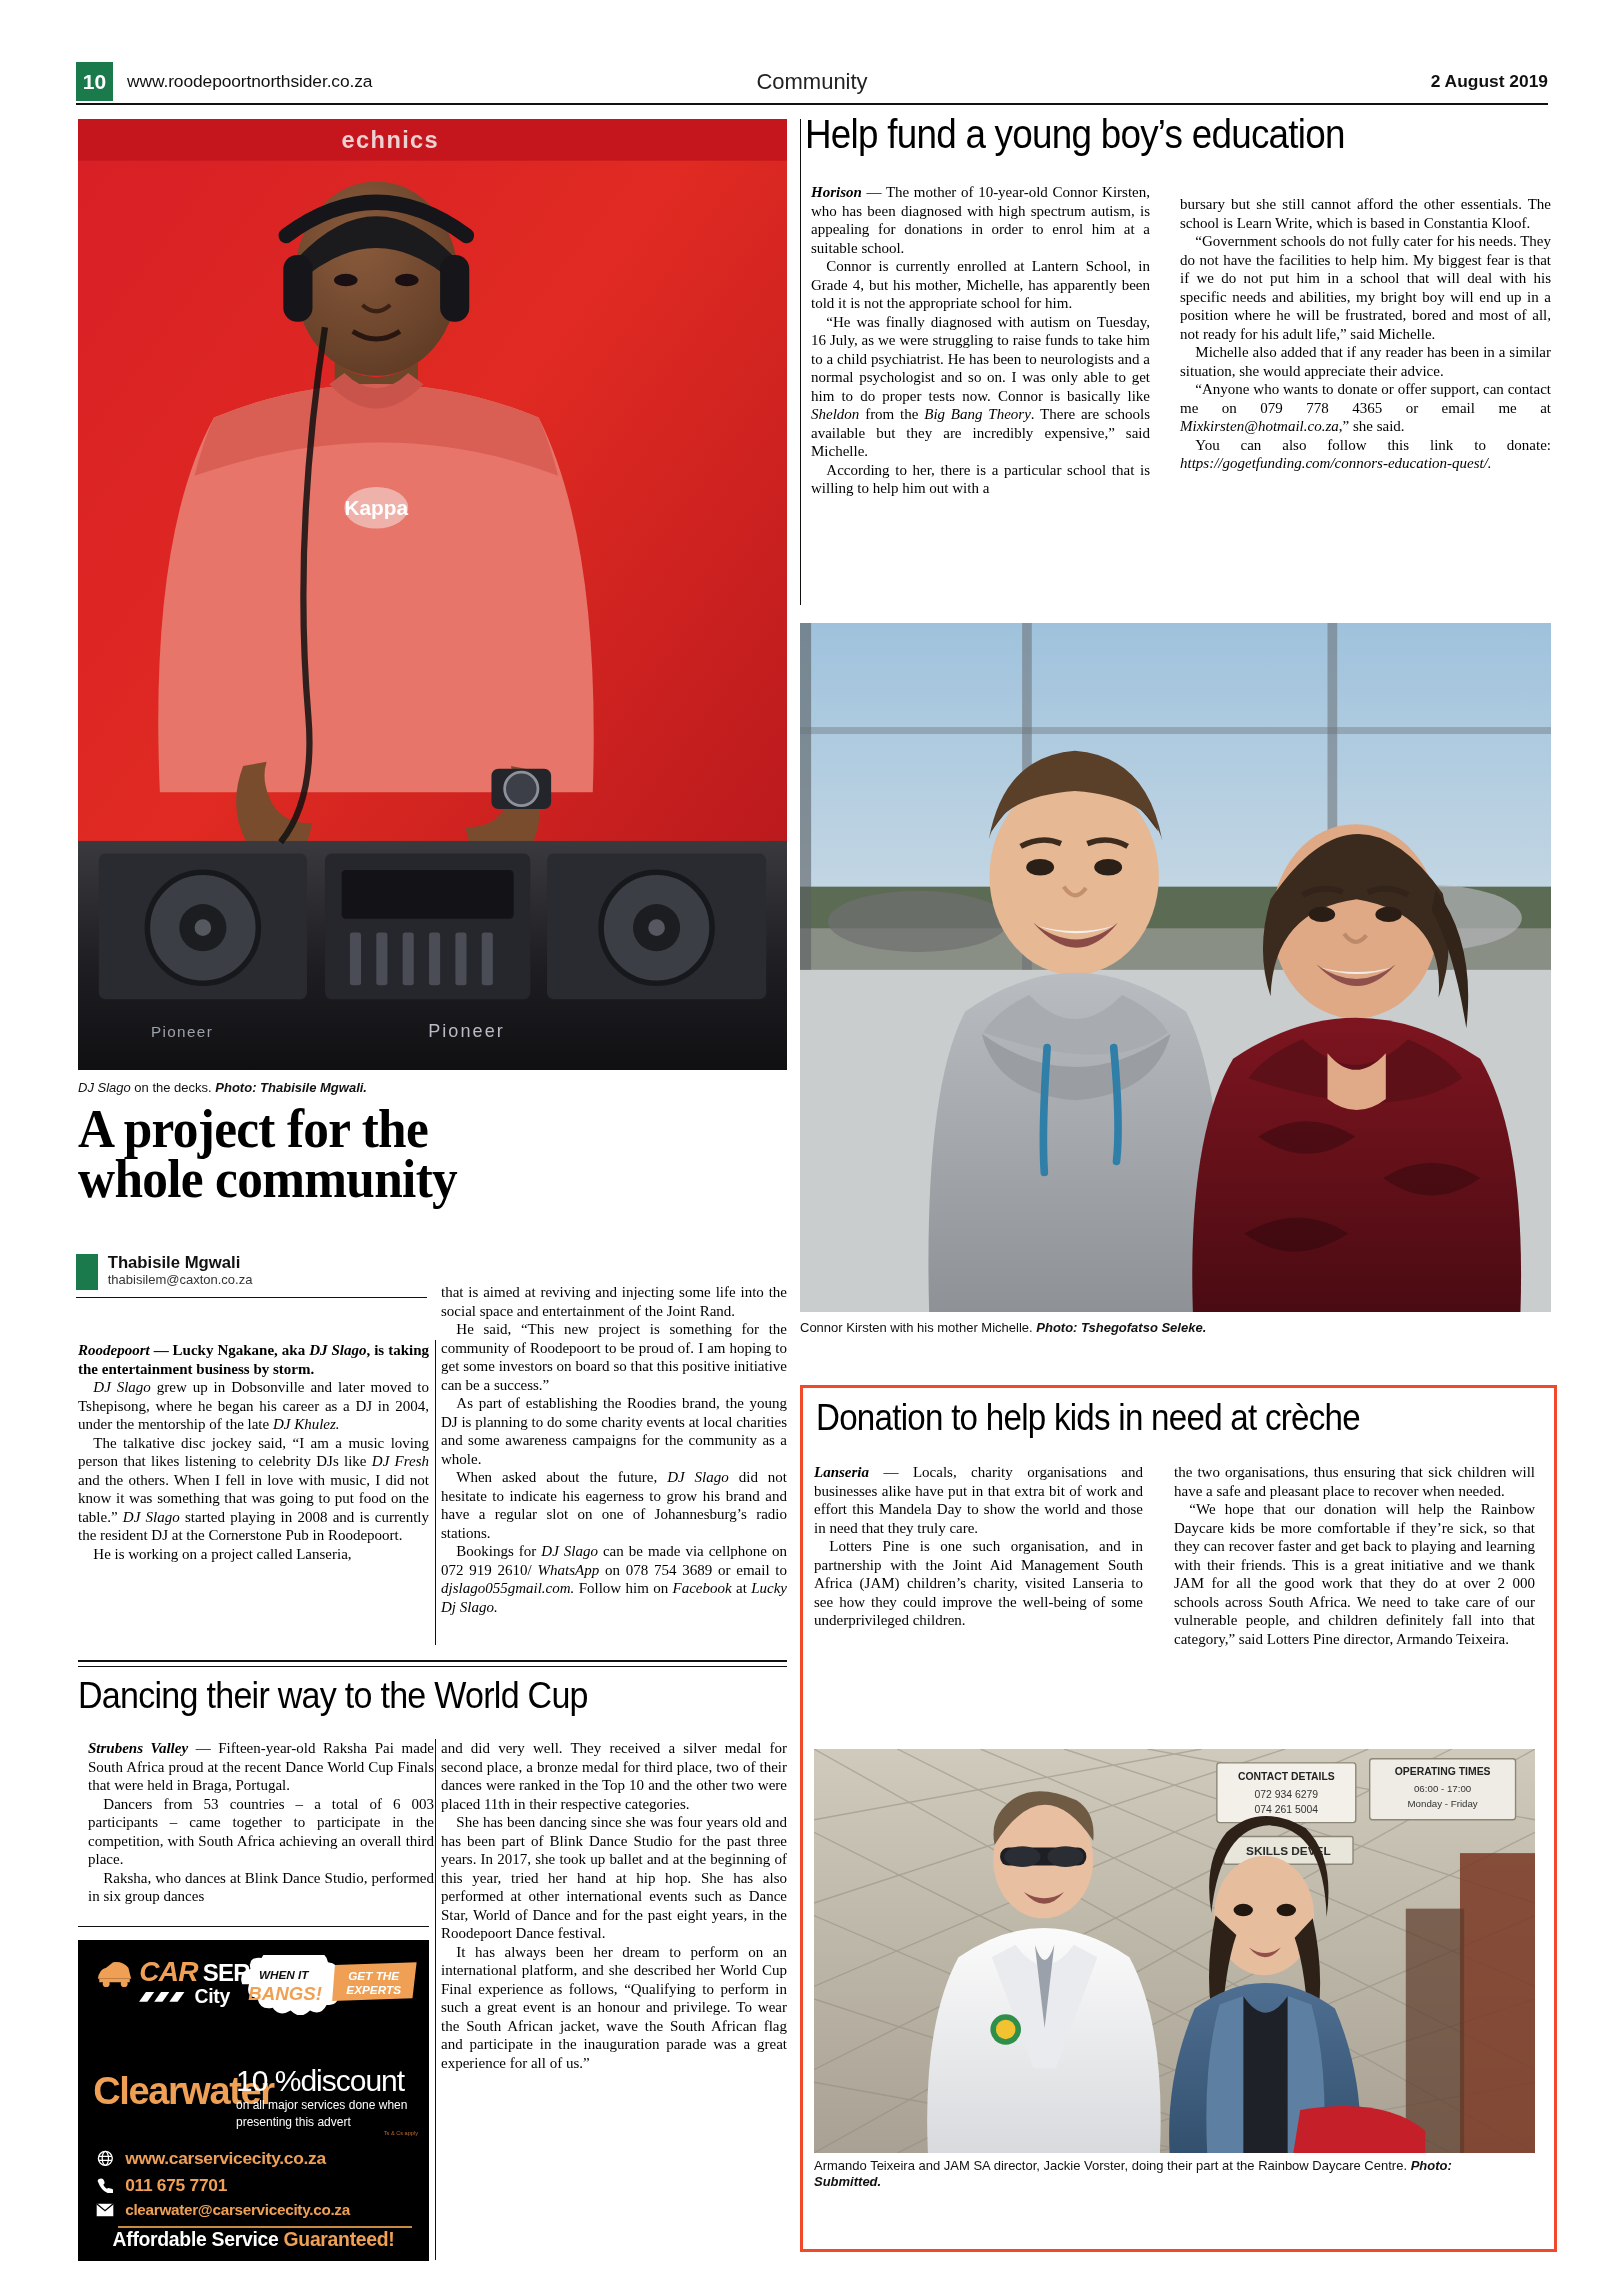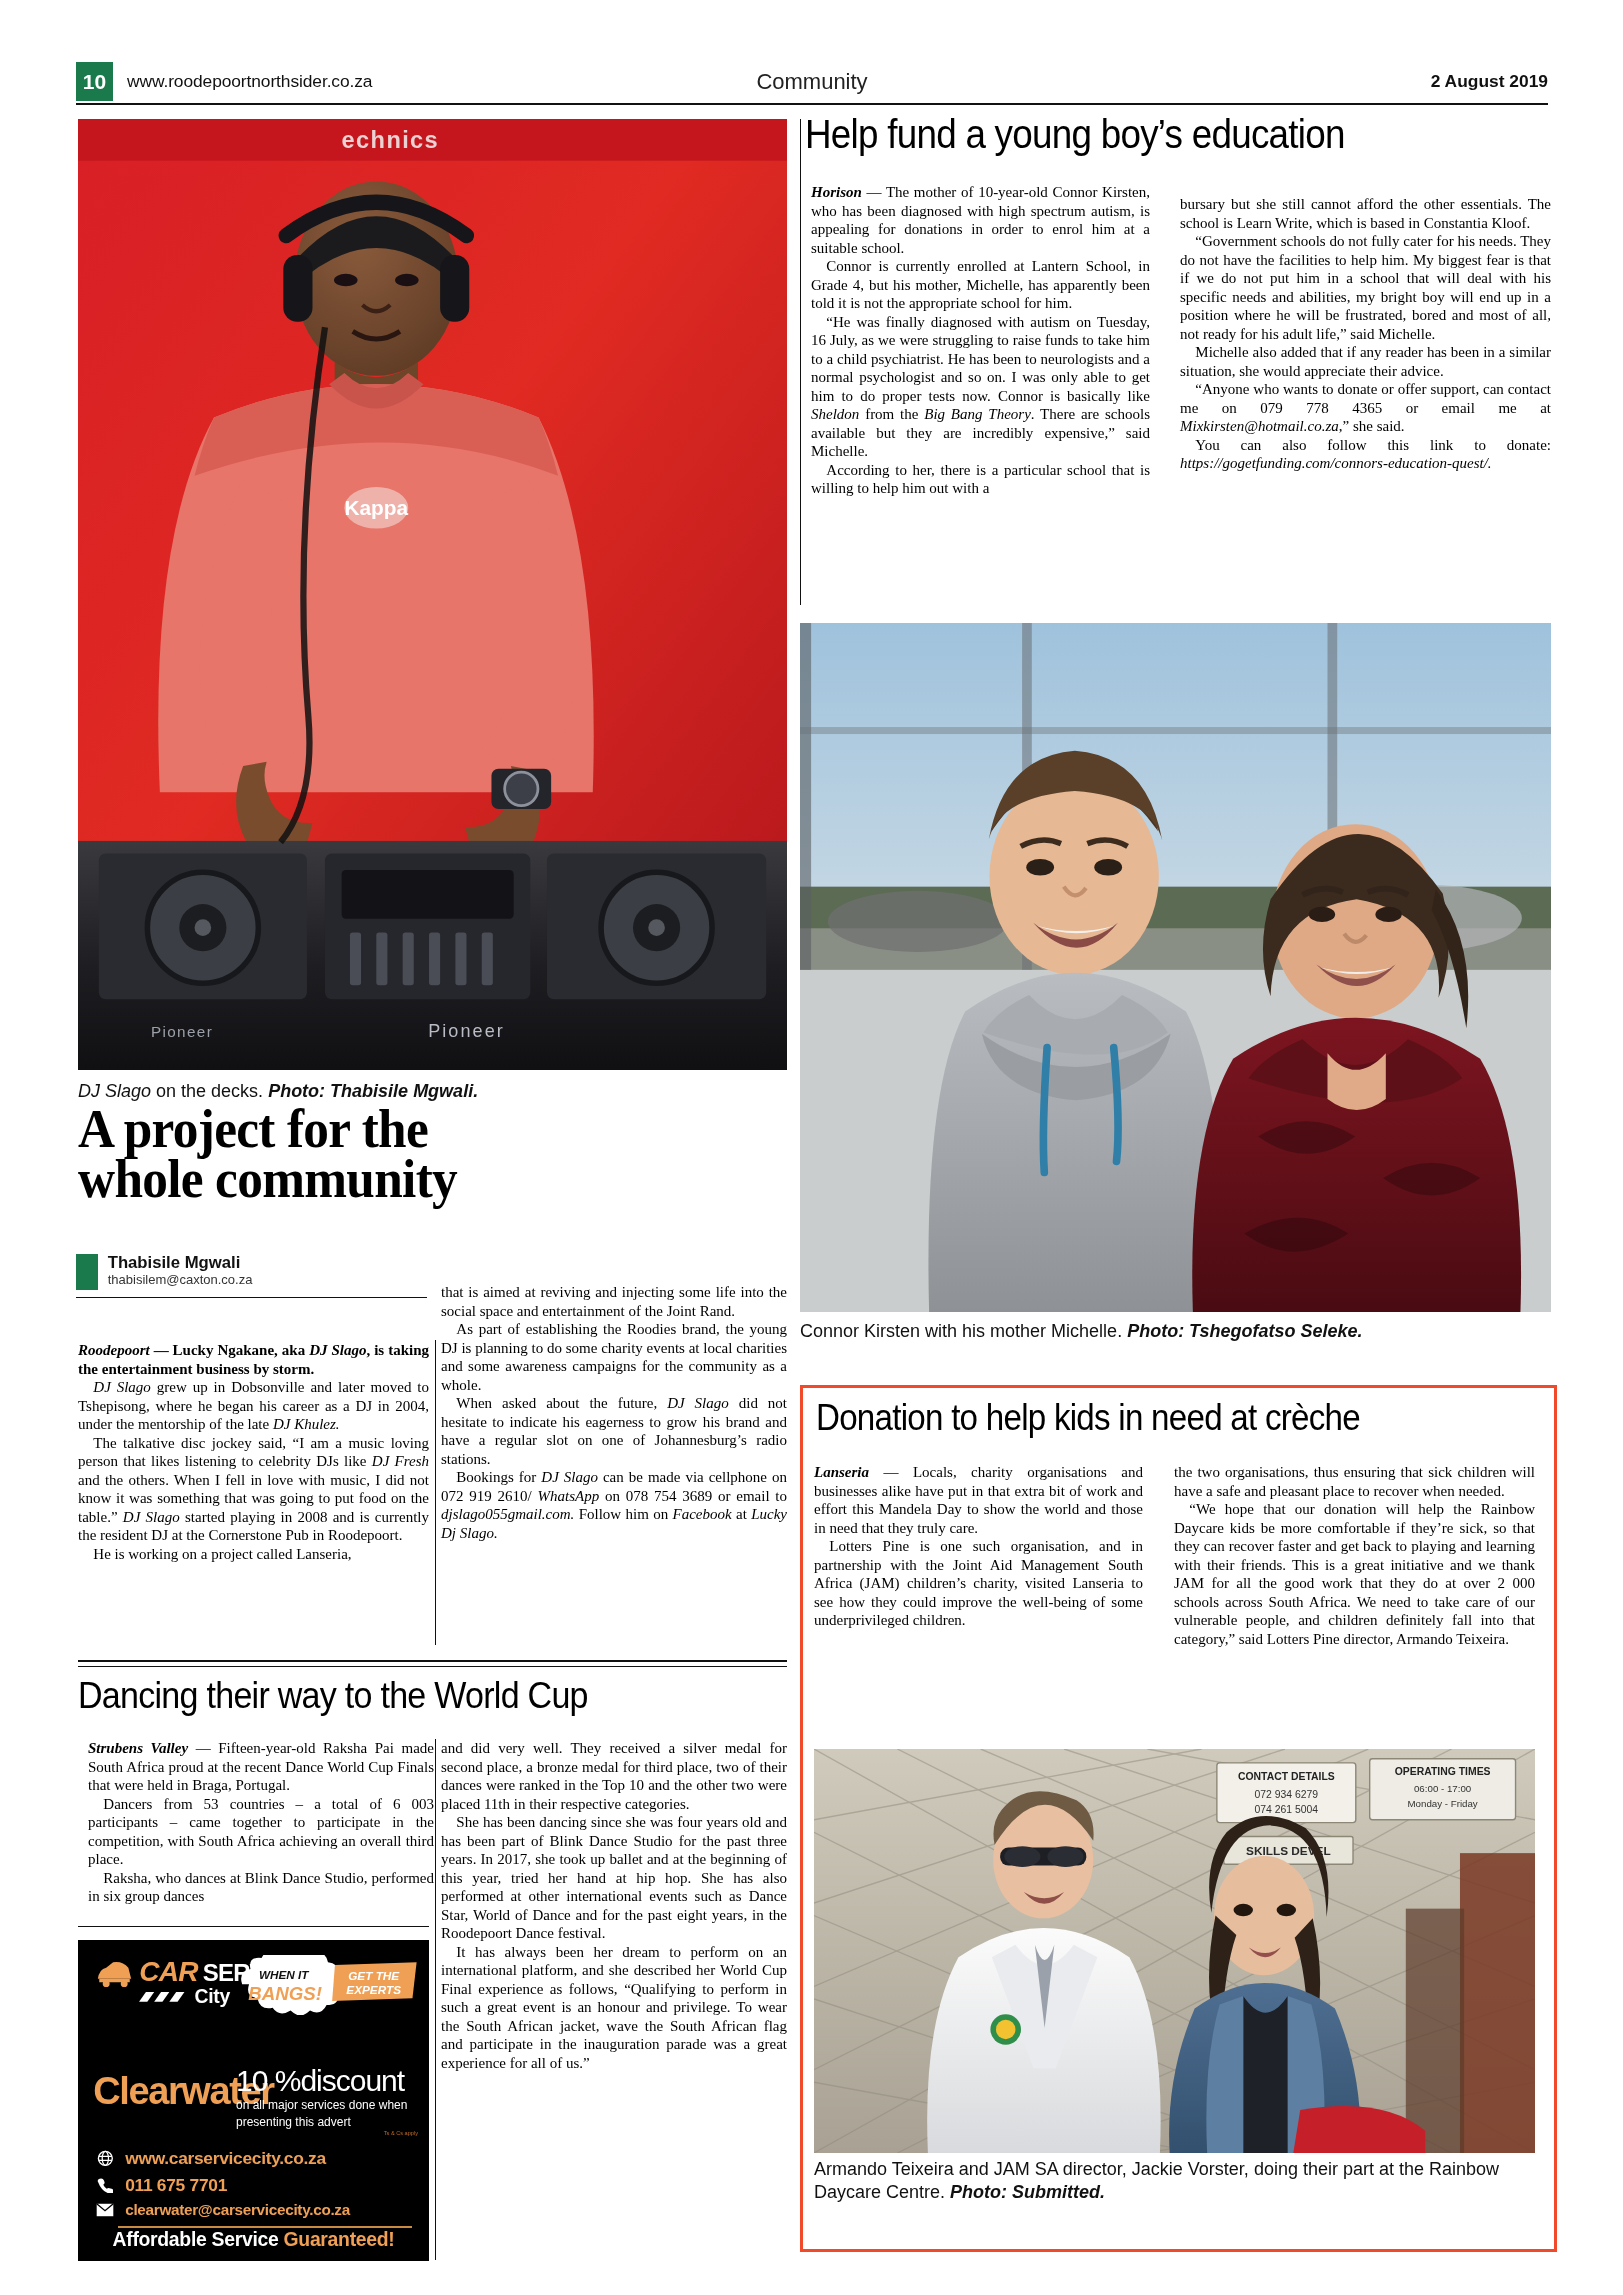--- a/index.html
+++ b/index.html
@@ -70,21 +70,21 @@
     font-weight:bold;
     line-height:0.92;
     letter-spacing:-0.7px;
     color:#000;
     transform:scaleX(0.95);
     transform-origin:left center;
   }
 
   .caption{
     font-family:"Liberation Sans",sans-serif;
-    font-size:18px;color:#111;line-height:1.25;
+    font-size:13px;color:#111;line-height:1.25;
   }
   .caption .it{font-style:italic;}
   .caption .credit{font-weight:bold;font-style:italic;}
 
   
   .photo{position:absolute;overflow:hidden;background:#888;}
   .photo svg{display:block;width:100%;height:100%;}
 
   
   .byline{position:absolute;left:76px;top:1253px;width:351px;}
@@ -274,20 +274,21 @@
     <p class="first lead">
       <span class="loc">Roodepoort</span> — Lucky Ngakane, aka <span class="it">DJ Slago</span>, is taking the entertainment business by storm.
     </p>
     <p><span class="it">DJ Slago</span> grew up in Dobsonville and later moved to Tshepisong, where he began his career as a DJ in 2004, under the mentorship of the late <span class="it">DJ Khulez.</span></p>
     <p>The talkative disc jockey said, “I am a music loving person that likes listening to celebrity DJs like <span class="it">DJ Fresh</span> and the others. When I fell in love with music, I did not know it was something that was going to put food on the table.” <span class="it">DJ Slago</span> started playing in 2008 and is currently the resident DJ at the Cornerstone Pub in Roodepoort.</p>
     <p>He is working on a project called Lanseria,</p>
   </div>
 
   <div class="body-txt" style="position:absolute;left:441px;top:1283px;width:346px;">
     <p class="first">that is aimed at reviving and injecting some life into the social space and entertainment of the Joint Rand.</p>
+    <p>He said, “This new project is something for the community of Roodepoort to be proud of. I am hoping to get some investors on board so that this positive initiative can be a success.”</p>
     <p>As part of establishing the Roodies brand, the young DJ is planning to do some charity events at local charities and some awareness campaigns for the community as a whole.</p>
     <p>When asked about the future, <span class="it">DJ Slago</span> did not hesitate to indicate his eagerness to grow his brand and have a regular slot on one of Johannesburg’s radio stations.</p>
     <p>Bookings for <span class="it">DJ Slago</span> can be made via cellphone on 072 919 2610/ <span class="it">WhatsApp</span> on 078 754 3689 or email to <span class="it">djslago055gmail.com.</span> Follow him on <span class="it">Facebook</span> at <span class="it">Lucky Dj Slago.</span></p>
   </div>
 
   <div class="col-rule-l" style="left:435px;top:1340px;height:305px;"></div>
 
   <div class="headline-cond" style="position:absolute;left:805px;top:115px;width:805px;font-size:40px;">Help fund a young boy’s education</div>
 
   <div class="col-rule-l" style="left:800px;top:119px;height:486px;"></div>

